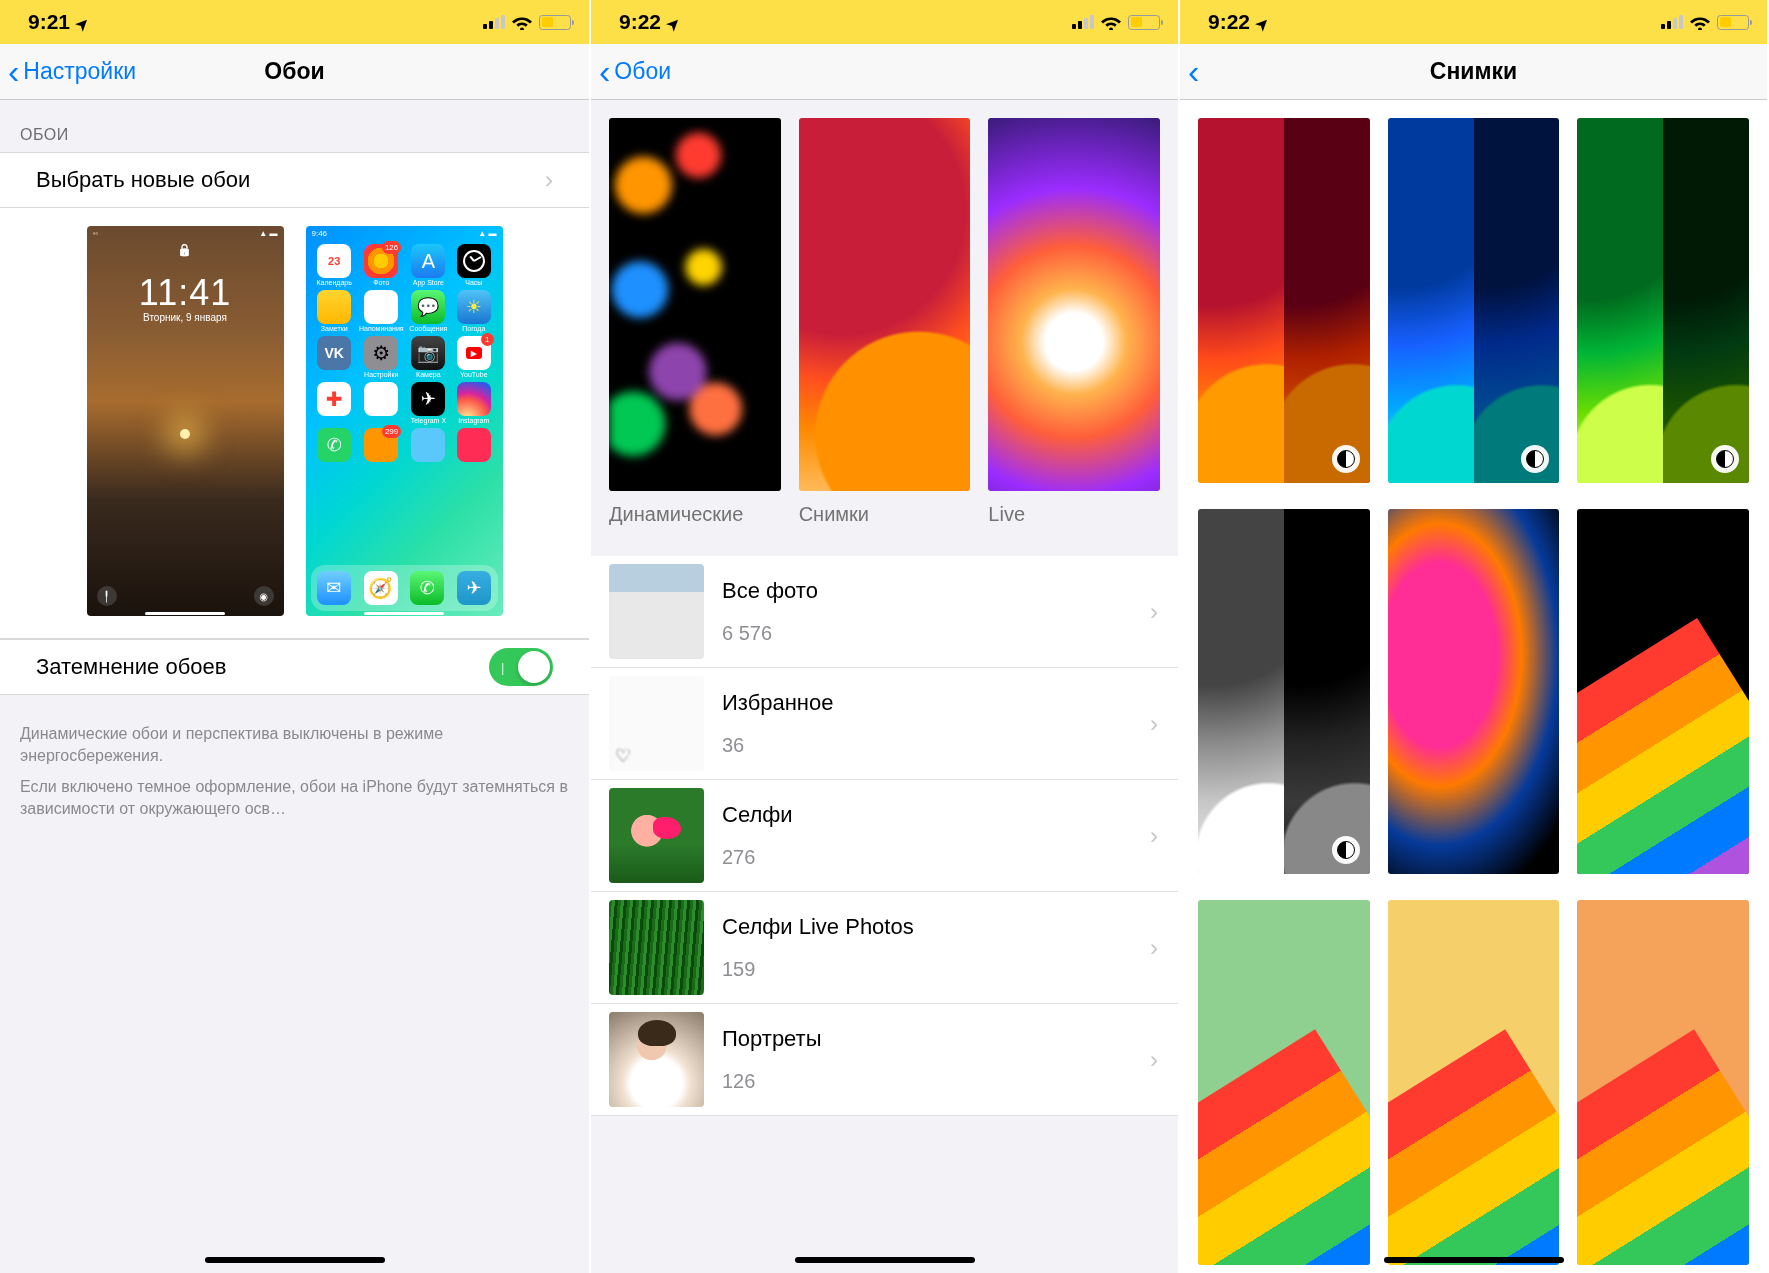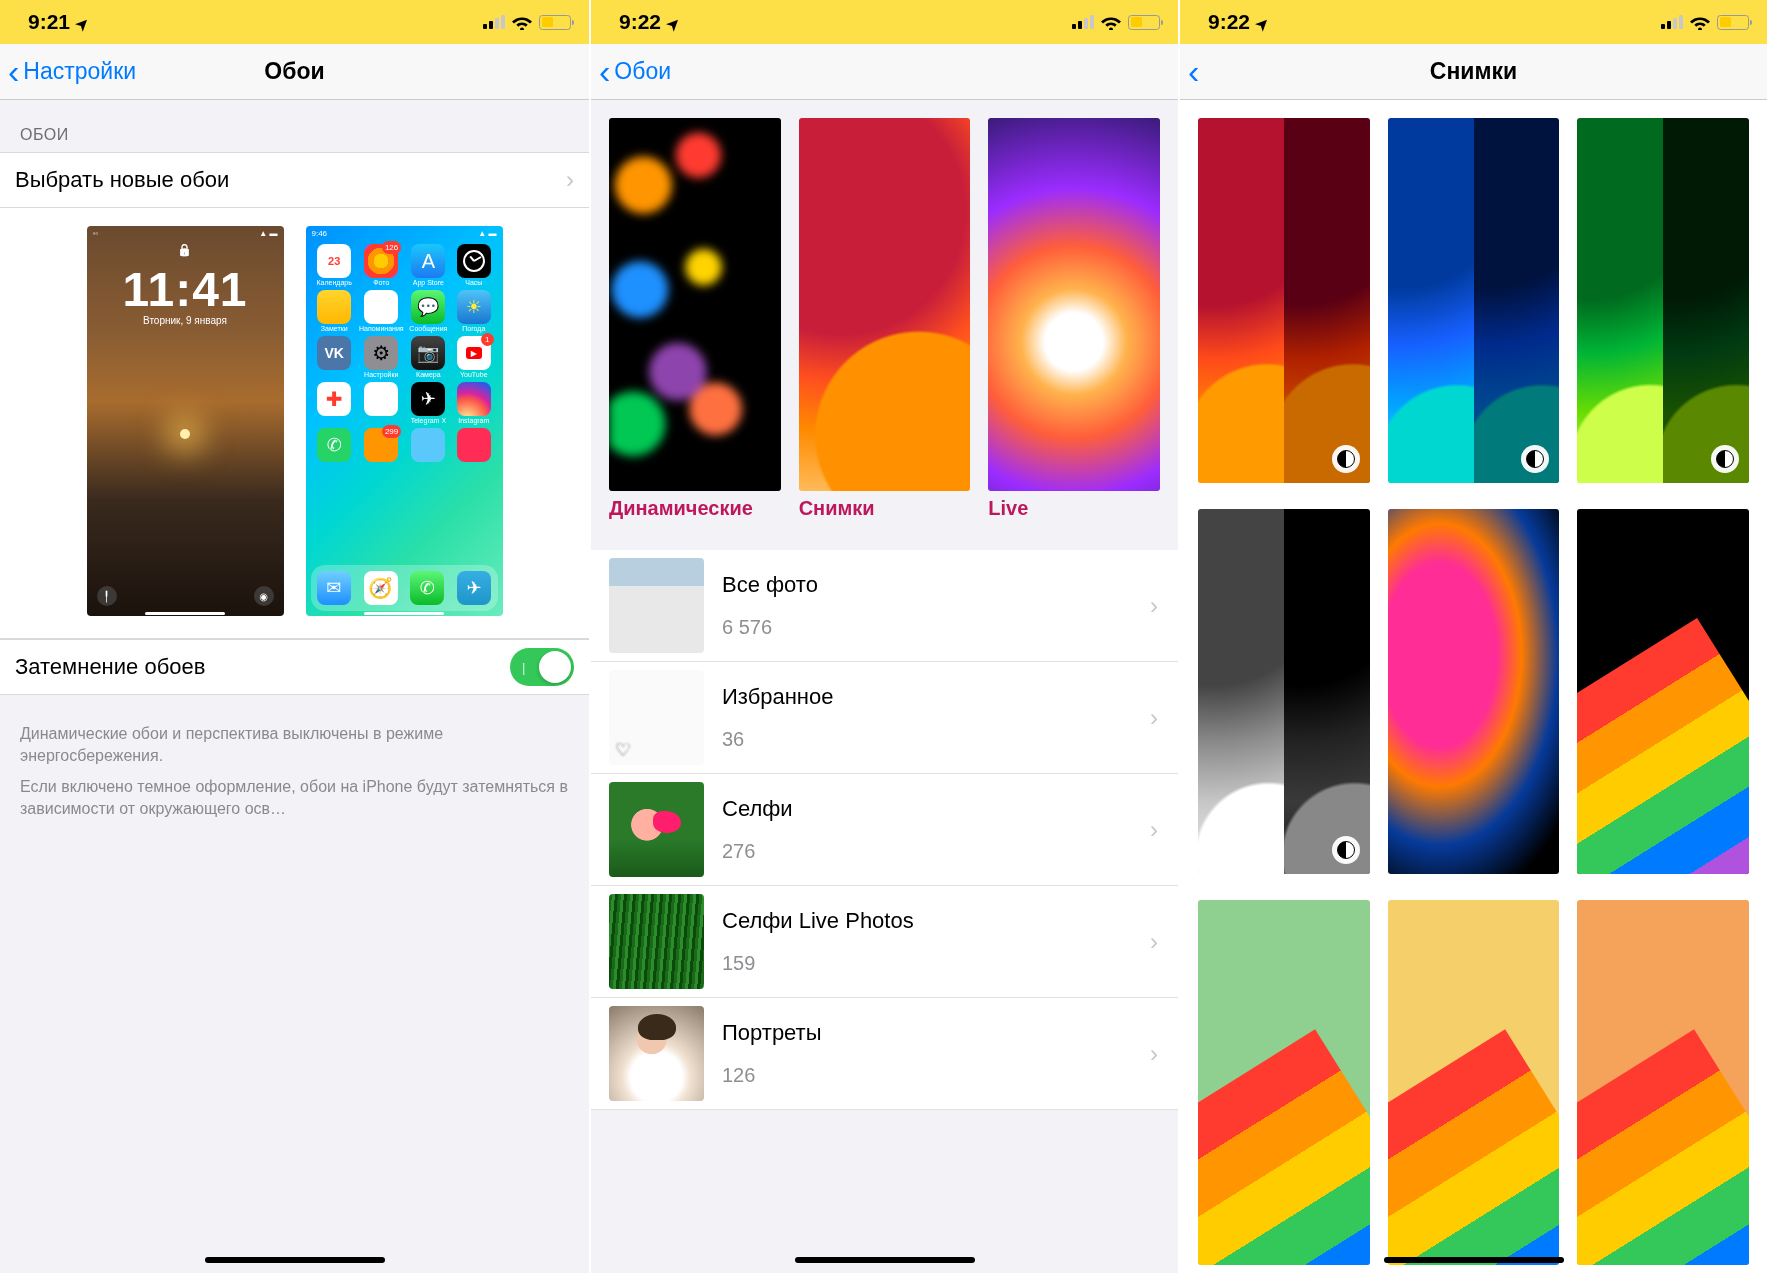--- a/index.html
+++ b/index.html
@@ -22,35 +22,35 @@
 
 
 .navbar { height: 56px; background: #f8f8f8; border-bottom: 0.5px solid rgba(0,0,0,0.18); display: flex; align-items: center; position: relative; }
 .nav-back { display:flex; align-items:center; color:#007aff; font-size:23px; padding-left:8px; cursor:pointer; gap:2px;}
 .nav-back .chev { font-size: 34px; font-weight:300; line-height:0.5; margin-right:2px;}
 .nav-title { position:absolute; left:0; right:0; text-align:center; font-size: 23px; font-weight:600; color:#000; pointer-events:none;}
 
 
 .content { flex:1; overflow-y:auto; background:#f2f2f7; }
 .group-header { font-size: 16px; color:#6d6d72; letter-spacing: 0.5px; padding: 26px 20px 8px; }
-.cell { background:#fff; display:flex; align-items:center; min-height: 56px; padding: 0 15px; font-size: 22px; color:#000; border-bottom: 0.5px solid rgba(0,0,0,0.15);}
+.cell { background:#fff; display:flex; align-items:center; min-height: 56px; padding: 0 36px; font-size: 22px; color:#000; border-bottom: 0.5px solid rgba(0,0,0,0.15);}
 .cell.first { border-top: 0.5px solid rgba(0,0,0,0.15);}
 .cell .disclosure { margin-left:auto; color:#c7c7cc; font-size: 24px;}
 .footer-text { font-size: 16px; line-height: 1.35; color:#8a8a8e; padding: 10px 20px 0; }
 .footer-text.second { padding-top: 28px; }
 
 
 .wp-preview-row { background:#fff; display:flex; justify-content:center; gap:22px; padding: 18px 0 22px; border-bottom:0.5px solid rgba(0,0,0,0.15);}
 .wp-thumb { width: 197px; height: 390px; border-radius: 4px; position:relative; overflow:hidden; }
 .wp-lock { background: linear-gradient(180deg,#6b4a2f 0%,#8a5d33 28%,#a86c2e 45%,#3a2a1e 70%,#1a120c 100%);}
 .wp-lock::before{content:"";position:absolute;left:50%;top:52%;width:10px;height:10px;border-radius:50%;background:#fff0b0;box-shadow:0 0 28px 14px rgba(255,200,80,.6);transform:translateX(-50%);}
 .wp-home { background: linear-gradient(135deg,#0090ff 0%, #00c2ff 35%, #00d7d2 55%, #2ce0a7 75%, #6aecbd 100%); }
 .wp-lock .lock-overlay { position:absolute; top:0;left:0;right:0; text-align:center; color:#fff; padding-top:14px;}
 .wp-lock .lockicon::before{content:"🔒"; font-size:12px; filter: grayscale(1) brightness(3);}
-.wp-lock .clock { font-size: 48px; font-weight:700; margin-top:4px; letter-spacing:1px;}
+.wp-lock .clock { font-size: 36px; font-weight:400; margin-top:14px; letter-spacing:1px;}
 .wp-lock .date { font-size: 10px; margin-top:-2px;}
 .wp-lock .sb-mini, .wp-home .sb-mini { position:absolute; top:3px; left:6px; right:6px; display:flex; justify-content:space-between; font-size:8px; color:#fff;}
 .wp-lock .bottom-icons{position:absolute;bottom:10px;left:10px;right:10px;display:flex;justify-content:space-between;}
 .wp-lock .circbtn{width:20px;height:20px;border-radius:50%;background:rgba(80,80,80,.6);display:flex;align-items:center;justify-content:center;color:#fff;font-size:10px;}
 .wp-home .icon-grid { position:absolute; top:18px; left:8px; right:8px; display:grid; grid-template-columns: repeat(4,1fr); gap: 4px 4px;}
 .wp-home .app { display:flex;flex-direction:column;align-items:center;gap:1px;}
 .wp-home .ai { width:34px;height:34px;border-radius:8px; position:relative;}
 .wp-home .al { font-size:7px; color:#fff; text-align:center; white-space:nowrap;}
 .wp-home .badge{position:absolute;top:-3px;right:-3px;min-width:13px;height:13px;border-radius:7px;background:#ff3b30;color:#fff;font-size:8px;display:flex;align-items:center;justify-content:center;padding:0 3px;}
 .wp-home .dock{position:absolute;bottom:5px;left:5px;right:5px;height:46px;border-radius:14px;background:rgba(255,255,255,.25);display:flex;justify-content:space-around;align-items:center;}
@@ -59,21 +59,21 @@
 
 
 .switch { width: 64px; height: 38px; border-radius: 19px; background:#34c759; position:relative; margin-left:auto;}
 .switch .knob{ position:absolute; right:3px; top:3px; width:32px;height:32px;border-radius:50%;background:#fff;box-shadow:0 2px 4px rgba(0,0,0,.2);}
 .switch .tick{position:absolute;left:12px;top:50%;transform:translateY(-50%);color:#fff;font-size:13px;opacity:.8;}
 
 
 .cat-row { display:flex; gap: 18px; padding: 18px 18px 8px; background:#f2f2f7;}
 .cat-item { flex:1; cursor:pointer;}
 .cat-thumb { width:100%; aspect-ratio: 0.46; border-radius: 3px; overflow:hidden; }
-.cat-label { font-size: 20px; color:#be185d; margin-top: 6px; font-weight: bold; }
+.cat-label { font-size: 20px; color:#737373; margin-top: 12px; }
 .dyn-bg { background:#000; position:relative;}
 .dyn-bg::before{content:"";position:absolute;inset:0;background:
  radial-gradient(circle at 20% 18%, #ff9500 0 8%, transparent 9%),
  radial-gradient(circle at 52% 10%, #ff3b30 0 6%, transparent 7%),
  radial-gradient(circle at 18% 46%, #1e90ff 0 11%, transparent 12%),
  radial-gradient(circle at 55% 40%, #ffd400 0 7%, transparent 8%),
  radial-gradient(circle at 40% 68%, #8e44ad 0 10%, transparent 11%),
  radial-gradient(circle at 14% 82%, #00c853 0 9%, transparent 10%),
  radial-gradient(circle at 62% 78%, #ff7040 0 8%, transparent 9%);
  filter: blur(5px);}

